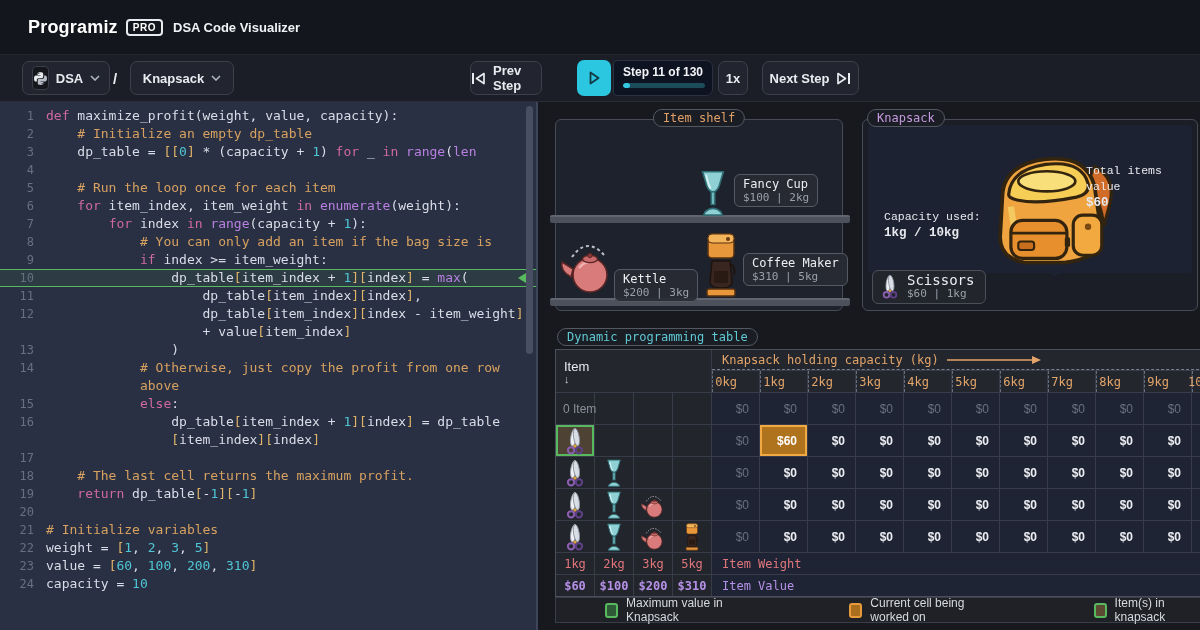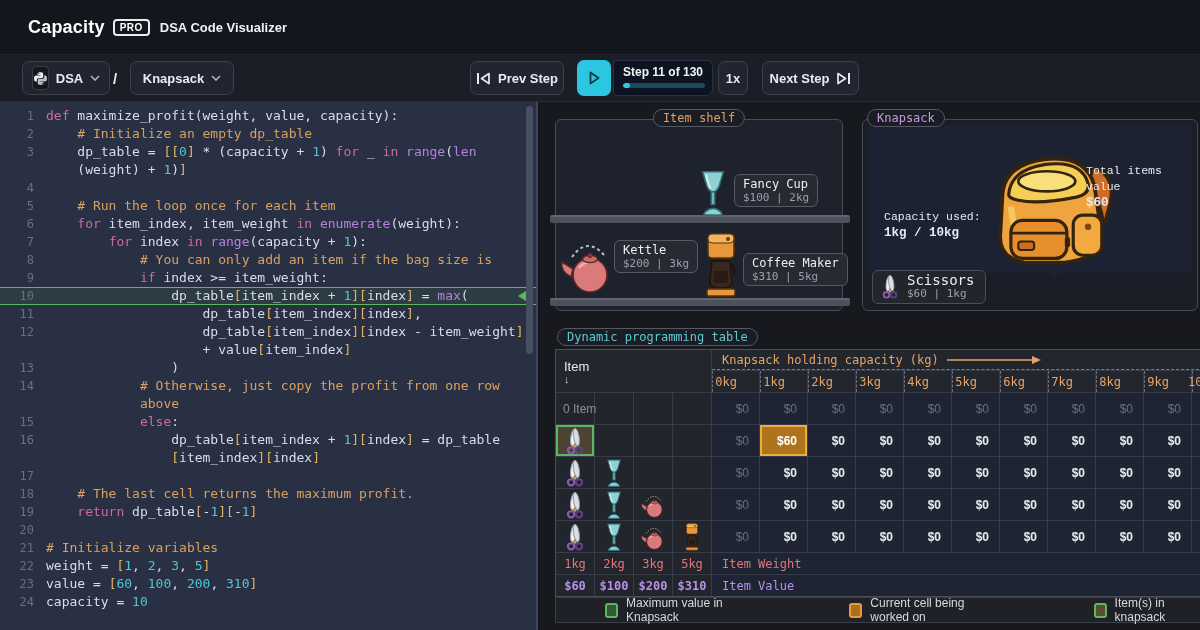--- a/index.html
+++ b/index.html
@@ -98,21 +98,21 @@
   .leg span{color:#d7dade;font-size:12px;}
 
   .icn svg{display:block;}
 </style>
 </head>
 <body>
 
 <div id="app">
 
   <div id="hdr">
-    <span class="brand">Capacity</span>
+    <span class="brand">Programiz</span>
     <span class="badge">PRO</span>
     <span class="apptitle">DSA Code Visualizer</span>
   </div>
 
   <div id="tbar">
     <div class="btn" style="left:22px;width:88px;padding:0 9px;">
       <span class="pybox icn">
           <svg width="15" height="15" viewBox="0 0 16 16">
             <path fill="#e8eaee" d="M7.9 1.2c-3.2 0-3 1.4-3 1.4v1.6h3.1v.5H3.3s-2.2-.3-2.2 3.2 1.9 3.3 1.9 3.3h1.1V9.5s-.1-1.9 1.9-1.9h3.1s1.8.1 1.8-1.8V3s.3-1.8-3-1.8zM6.2 2.1a.6.6 0 110 1.2.6.6 0 010-1.2z"></path>
             <path fill="#b9bec8" d="M8.1 14.8c3.2 0 3-1.4 3-1.4v-1.6H8v-.5h4.7s2.2.3 2.2-3.2-1.9-3.3-1.9-3.3h-1.1v1.7s.1 1.9-1.9 1.9H6.9s-1.8-.1-1.8 1.8V13s-.3 1.8 3 1.8zm1.7-.9a.6.6 0 110-1.2.6.6 0 010 1.2z"></path>
@@ -128,21 +128,21 @@
     <div class="slash">/</div>
     <div class="btn" style="left:130px;width:104px;">
       <span>Knapsack</span>
       <span class="chev icn">
           <svg width="10" height="6" viewBox="0 0 10 6">
             <polyline points="1,1 5,5 9,1" fill="none" stroke="#aeb4bf" stroke-width="1.6"></polyline>
           </svg>
         </span>
     </div>
 
-    <div class="btn" style="left:470px;width:94px;">
+    <div class="btn" style="left:470px;width:72px;">
       <span class="icn">
           <svg width="15" height="13" viewBox="0 0 15 13">
             <rect x="1" y="1" width="2" height="11" fill="#e9ebf0"></rect>
             <path d="M13 1.5 L5.5 6.5 L13 11.5 Z" fill="none" stroke="#e9ebf0" stroke-width="1.7" stroke-linejoin="round"></path>
           </svg>
         </span>
       <span>Prev Step</span>
     </div>
     <div id="play-btn">
       <span class="icn">
@@ -177,24 +177,20 @@
           <span class="ln">1</span>
           <span class="ct"><span class="tk-kw">def</span> maximize_profit(weight, value, capacity):</span>
         </div>
         <div class="crow">
           <span class="ln">2</span>
           <span class="ct">    <span class="tk-com"># Initialize an empty dp_table</span></span>
         </div>
         <div class="crow">
           <span class="ln">3</span>
           <span class="ct">    dp_table = <span class="tk-br">[</span><span class="tk-br">[</span><span class="tk-num">0</span><span class="tk-br">]</span> * (capacity + <span class="tk-num">1</span>) <span class="tk-kw">for</span> _ <span class="tk-kw">in</span> <span class="tk-fn">range</span>(<span class="tk-fn">len</span></span>
-        </div>
-        <div class="crow">
-          <span class="ln"></span>
-          <span class="ct">    (weight) + <span class="tk-num">1</span>)<span class="tk-br">]</span></span>
         </div>
         <div class="crow">
           <span class="ln">4</span>
           <span class="ct"> </span>
         </div>
         <div class="crow">
           <span class="ln">5</span>
           <span class="ct">    <span class="tk-com"># Run the loop once for each item</span></span>
         </div>
         <div class="crow">
@@ -313,21 +309,21 @@
       <div class="shelf-item icn" style="left:3px;top:114px;width:56px;height:64px;">
           <svg viewBox="0 0 56 62">
             <path d="M13 23 Q28 2 45 21" fill="none" stroke="#b9bec8" stroke-width="2" stroke-dasharray="3 3"></path>
             <path d="M14 35 L3 28 Q1 37 12 43 Z" fill="#d97b7b" stroke="#5d2626" stroke-width="1.5"></path>
             <circle cx="31" cy="41" r="17" fill="#d97b7b" stroke="#5d2626" stroke-width="1.6"></circle>
             <path d="M20 34 q4 -5 9 -6" stroke="#f0b0b0" stroke-width="2.4" fill="none"></path>
             <ellipse cx="31" cy="25" rx="7.5" ry="3.6" fill="#c96a6a" stroke="#5d2626" stroke-width="1.4"></ellipse>
             <circle cx="31" cy="21.5" r="2.2" fill="#8a3a3a" stroke="#5d2626"></circle>
           </svg>
         </div>
-      <div class="bubble" style="left:58px;top:120px;">
+      <div class="bubble" style="left:58px;top:149px;">
         <div class="nm">Kettle</div>
         <div class="mt">$200 | 3kg</div>
       </div>
 
       <div class="shelf-item icn" style="left:146px;top:112px;width:38px;height:66px;">
           <svg viewBox="0 0 38 66">
             <rect x="6" y="2" width="26" height="24" rx="4" fill="#e8973a" stroke="#5a3312" stroke-width="1.5"></rect>
             <rect x="6" y="2" width="26" height="9" rx="4" fill="#f3b45a" stroke="#5a3312" stroke-width="1"></rect>
             <circle cx="26" cy="7" r="2" fill="#6a3a12"></circle>
             <path d="M10 29 h18 l2 21 q0 6 -11 6 q-11 0 -11 -6 Z" fill="#3a2620" stroke="#1f130e" stroke-width="1.5"></path>

